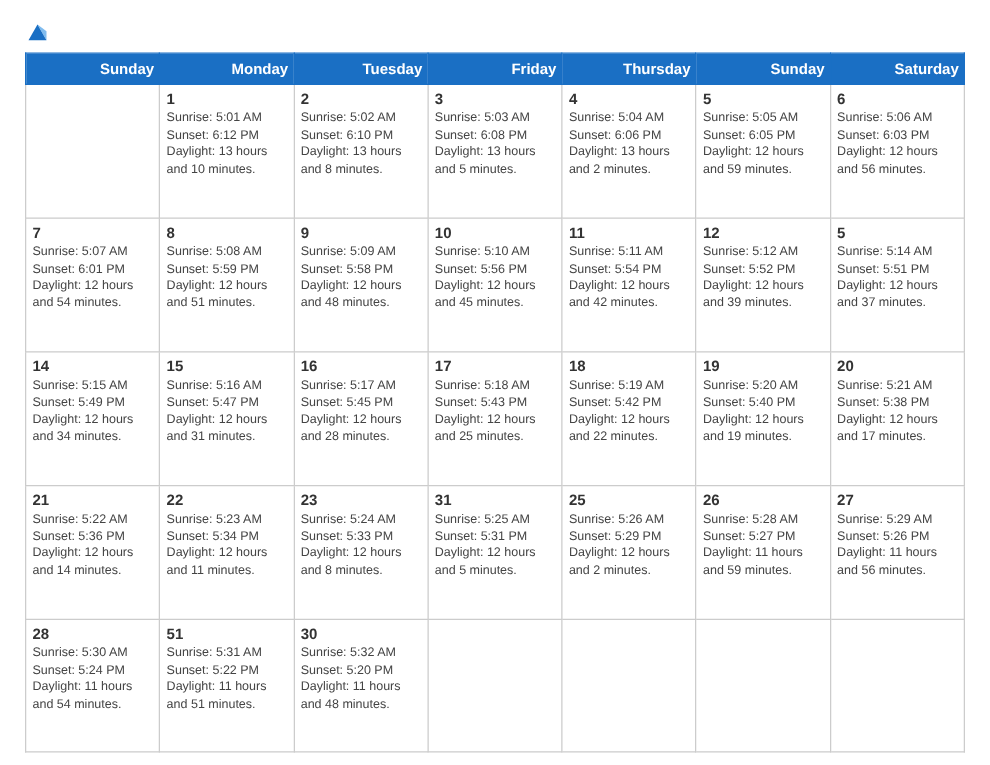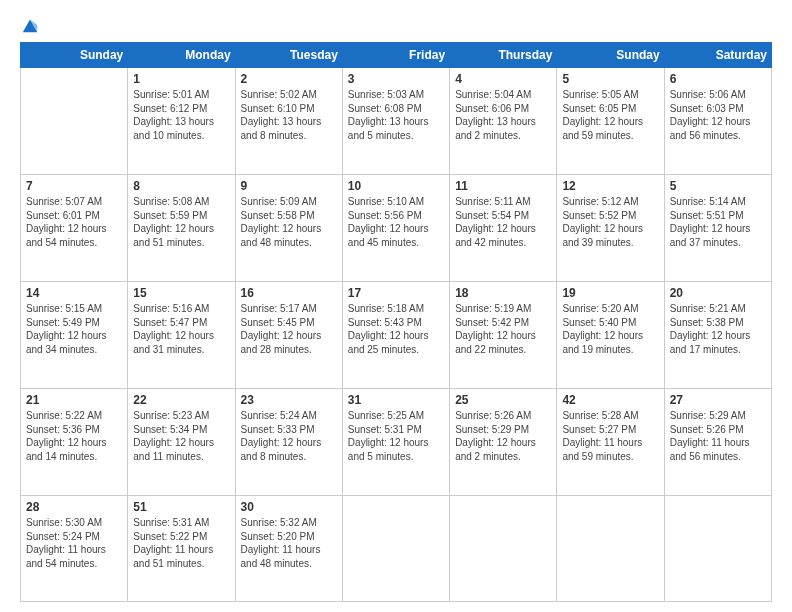--- a/index.html
+++ b/index.html
@@ -244,21 +244,21 @@
           </td>
           <td>
             <span class="day-num">31</span>
             <div class="day-info">Sunrise: 5:25 AM<br>Sunset: 5:31 PM<br>Daylight: 12 hours<br>and 5 minutes.</div>
           </td>
           <td>
             <span class="day-num">25</span>
             <div class="day-info">Sunrise: 5:26 AM<br>Sunset: 5:29 PM<br>Daylight: 12 hours<br>and 2 minutes.</div>
           </td>
           <td>
-            <span class="day-num">42</span>
+            <span class="day-num">26</span>
             <div class="day-info">Sunrise: 5:28 AM<br>Sunset: 5:27 PM<br>Daylight: 11 hours<br>and 59 minutes.</div>
           </td>
           <td>
             <span class="day-num">27</span>
             <div class="day-info">Sunrise: 5:29 AM<br>Sunset: 5:26 PM<br>Daylight: 11 hours<br>and 56 minutes.</div>
           </td>
         </tr>
         <tr>
           <td>
             <span class="day-num">28</span>

